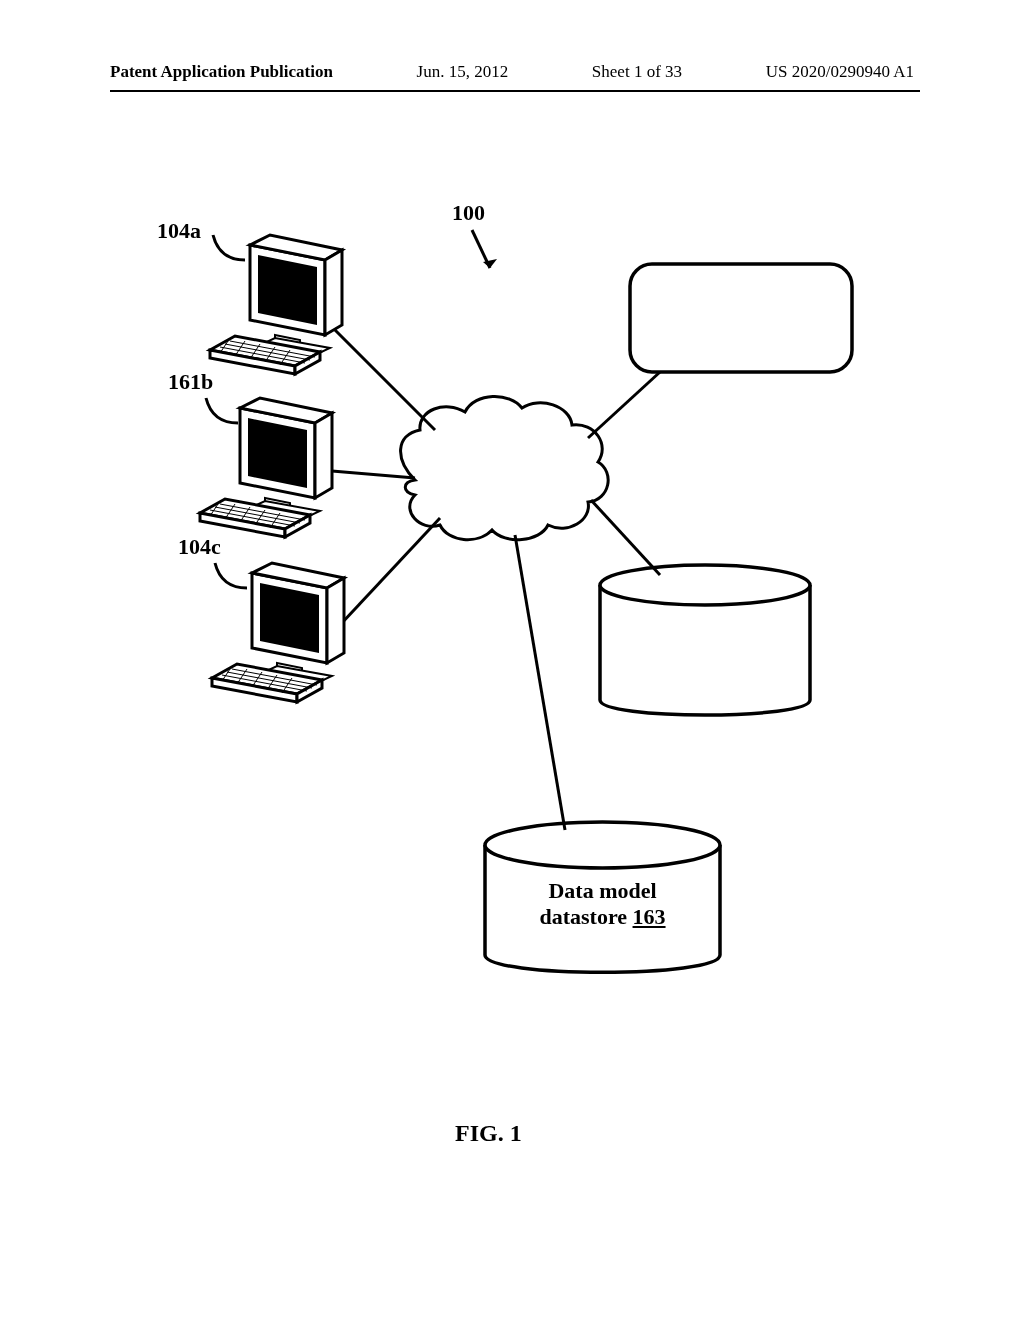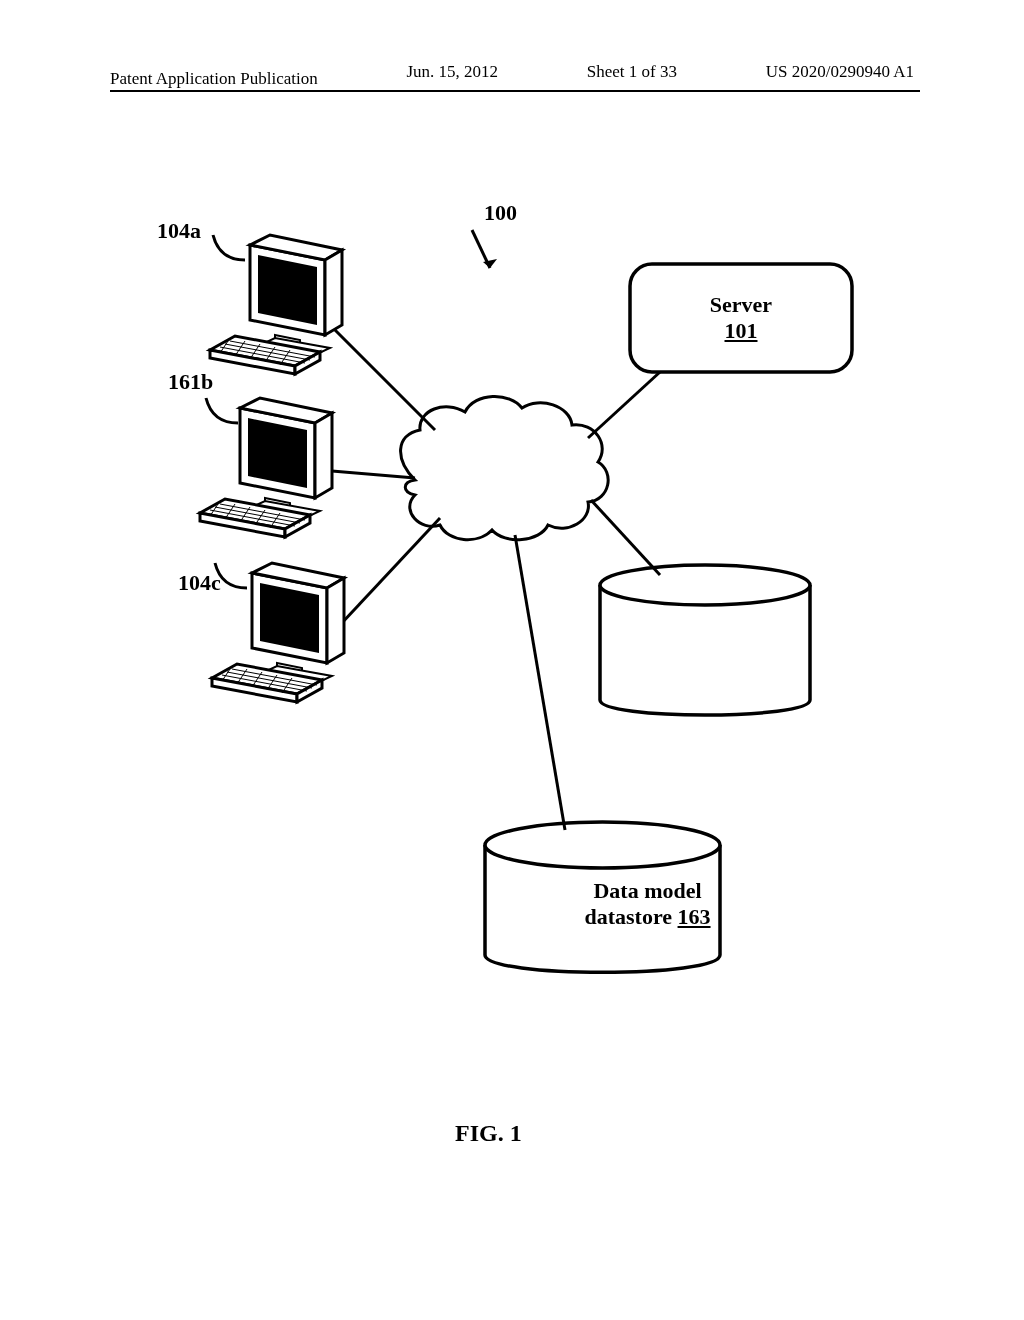--- a/index.html
+++ b/index.html
@@ -13,21 +13,21 @@
     .header {
       position: absolute;
       top: 62px;
       left: 0;
       width: 100%;
       display: flex;
       justify-content: space-between;
       padding: 0 110px 0 110px;
       font-size: 17px;
     }
-    .header-left { font-weight: normal; margin-top: 7px; }
+    .header-left { font-weight: bold; }
     .header-date {}
     .header-sheet {}
     .header-pubno {}
     .header-rule {
       position: absolute;
       top: 90px;
       left: 110px;
       width: 810px;
       height: 2px;
       background: #000;
@@ -195,30 +195,26 @@
         <line x1="40" y1="104" x2="30" y2="119"></line>
         <line x1="55" y1="107" x2="45" y2="122"></line>
         <line x1="70" y1="110" x2="60" y2="125"></line>
       </g>
     </g>
 
   </svg>
 
   <div class="label" style="top:106px; left:157px;margin-top:12px;">104a</div>
   <div class="label" style="top:269px; left:168px;">161b</div>
-  <div class="label" style="top:434px; left:178px;margin-top:36px;">104c</div>
-  <div class="label" style="top:100px; left:452px;margin-left:32px;">100</div>
-
-  <div class="box-text" style="position:absolute; top:192px; left:630px; width:222px;">
-    <span>Server</span><br>
-    <span class="u">101</span>
-  </div>
-
-
-
-  <div class="box-text" style="position:absolute; top:778px; left:485px; width:235px;margin-left:45px;">
+  <div class="label" style="top:434px; left:178px;">104c</div>
+  <div class="label" style="top:100px; left:452px;">100</div>
+
+
+
+
+  <div class="box-text" style="position:absolute; top:778px; left:485px; width:235px;">
     <span>Data model</span><br>
     <span>datastore </span><span class="u">163</span>
   </div>
 
   <div class="figcap">FIG. 1</div>
 
 </div>
 
 </body></html>

